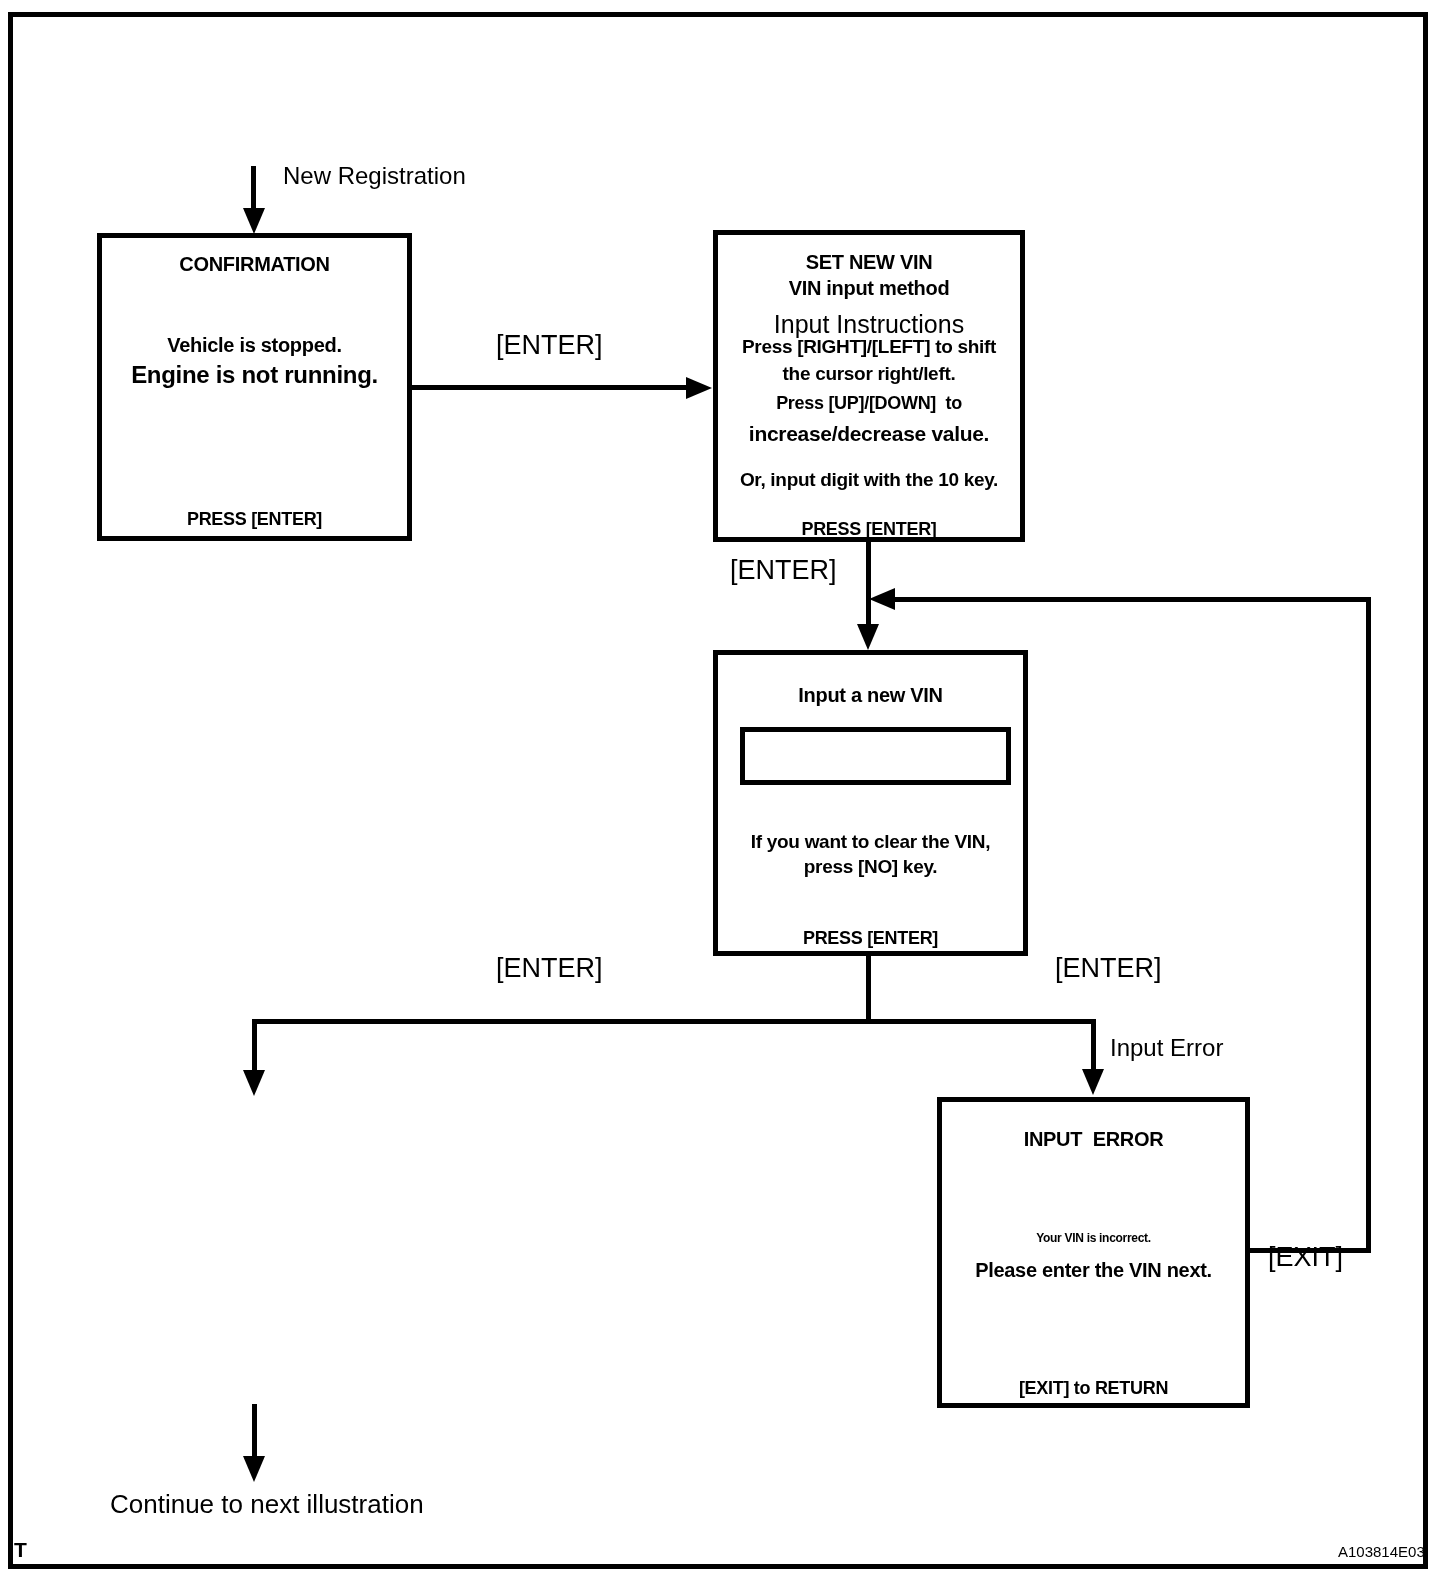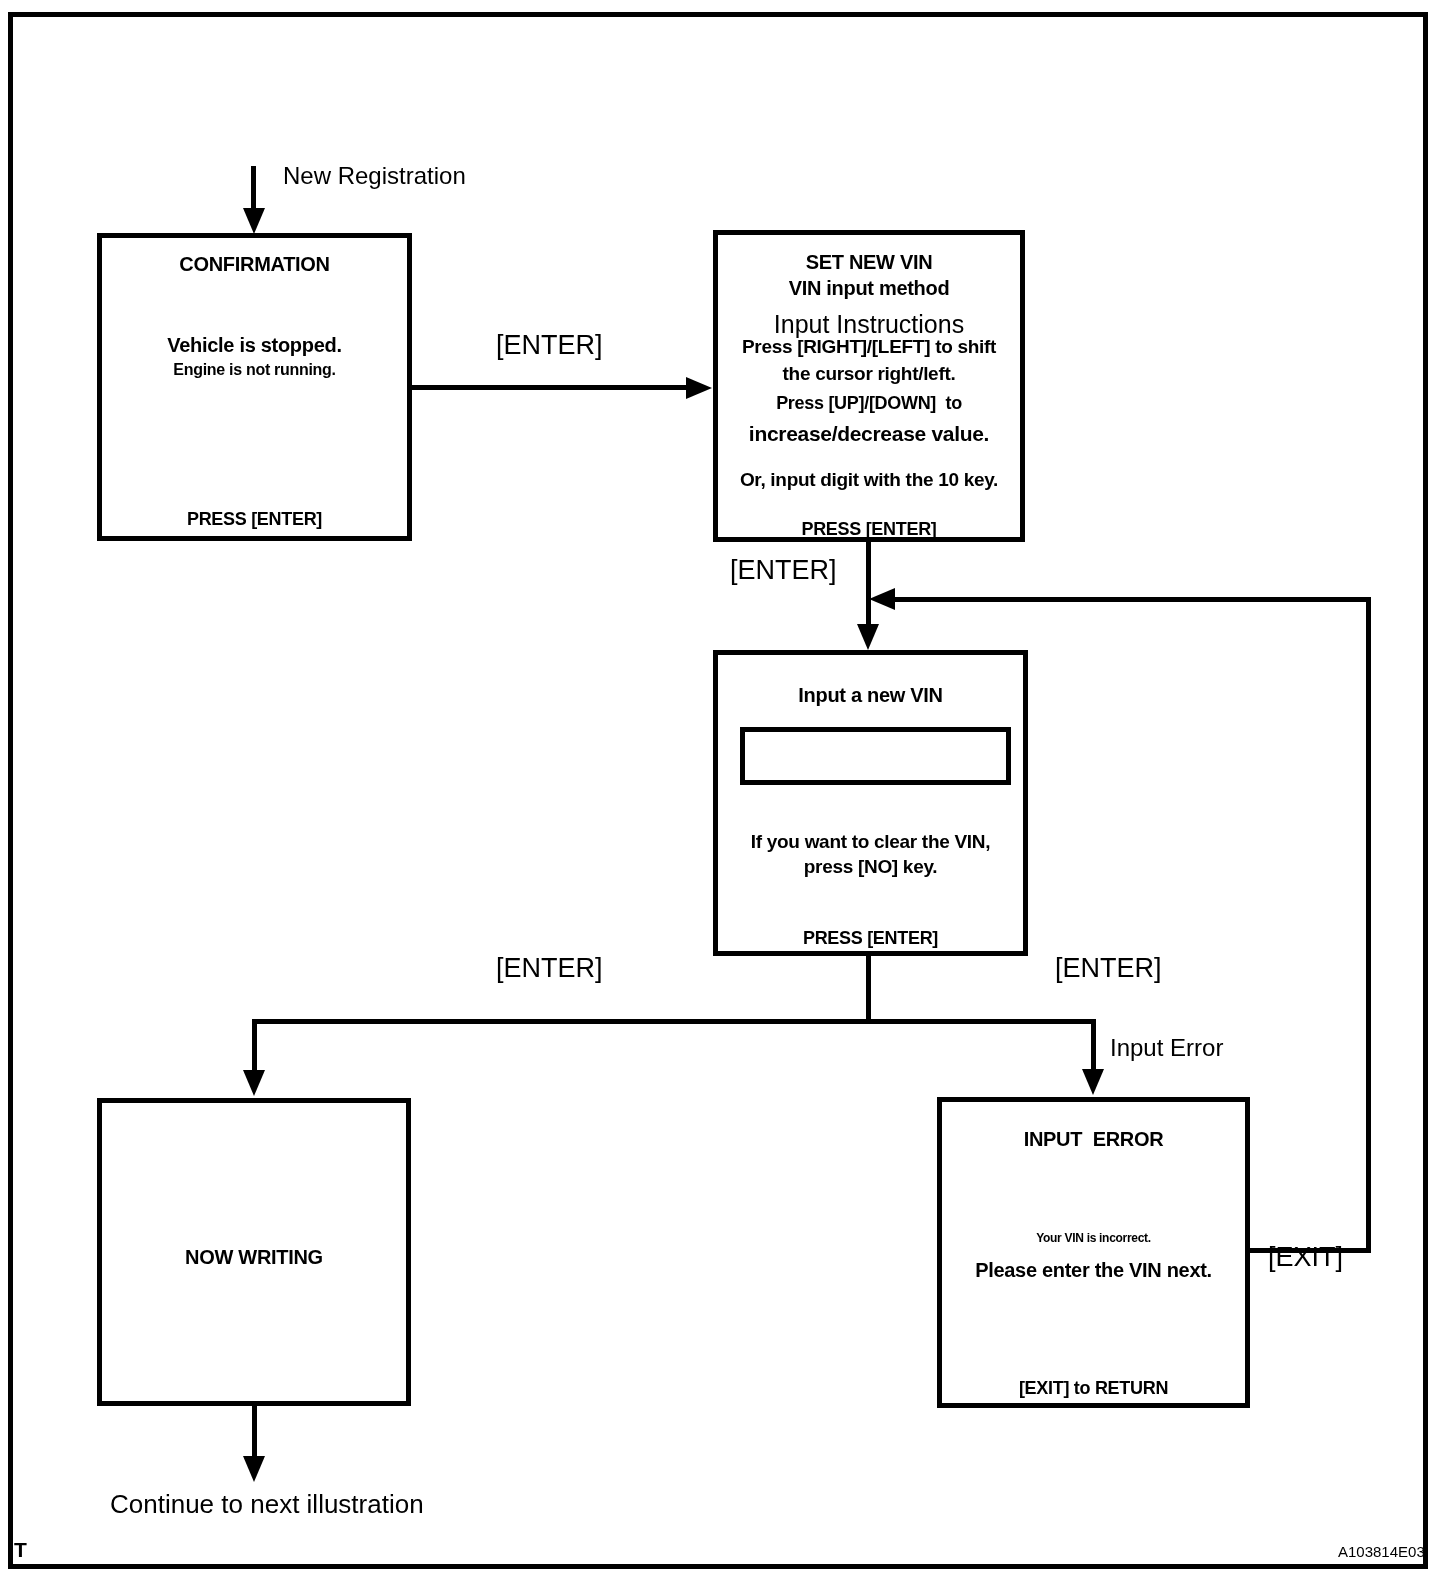--- a/index.html
+++ b/index.html
@@ -55,21 +55,21 @@
 
   <div class="frame"></div>
 
   <div class="linev" style="left:251px;top:166px;height:46px;"></div>
   <div class="ah-down" style="left:243px;top:208px;"></div>
   <div class="lbl" style="left:283px;top:163px;font-size:24px;">New Registration</div>
 
   <div class="box" style="left:97px;top:233px;width:315px;height:308px;">
     <div class="bt" style="top:16px;font-size:20px;">CONFIRMATION</div>
     <div class="bt" style="top:97px;font-size:20px;">Vehicle is stopped.</div>
-    <div class="bt" style="top:124px;font-size:16px;">Engine is not running.</div>
+    <div class="bt" style="top:124px;font-size:24px;">Engine is not running.</div>
     <div class="bt" style="top:272px;font-size:18px;">PRESS [ENTER]</div>
   </div>
 
   <div class="lineh" style="left:412px;top:385px;width:276px;"></div>
   <div class="ah-right" style="left:686px;top:377px;"></div>
   <div class="lbl" style="left:496px;top:331px;font-size:27px;">[ENTER]</div>
 
   <div class="box" style="left:713px;top:230px;width:312px;height:312px;">
     <div class="bt" style="top:17px;font-size:20px;">SET NEW VIN</div>
     <div class="bt" style="top:43px;font-size:20px;">VIN input method</div>
@@ -103,23 +103,20 @@
   <div class="linev" style="left:866px;top:954px;height:68px;"></div>
   <div class="lineh" style="left:252px;top:1019px;width:844px;"></div>
   <div class="linev" style="left:252px;top:1019px;height:53px;"></div>
   <div class="ah-down" style="left:243px;top:1070px;"></div>
   <div class="linev" style="left:1091px;top:1019px;height:52px;"></div>
   <div class="ah-down" style="left:1082px;top:1069px;"></div>
   <div class="lbl" style="left:496px;top:954px;font-size:27px;">[ENTER]</div>
   <div class="lbl" style="left:1055px;top:954px;font-size:27px;">[ENTER]</div>
   <div class="lbl" style="left:1110px;top:1035px;font-size:24px;">Input Error</div>
 
-  <div class="box" style="left:97px;top:1098px;width:314px;height:308px;">
-    <div class="bt" style="top:144px;font-size:20px;">NOW WRITING</div>
-  </div>
 
   <div class="box" style="left:937px;top:1097px;width:313px;height:311px;">
     <div class="bt" style="top:27px;font-size:20px;">INPUT  ERROR</div>
     <div class="bt" style="top:130px;font-size:12px;">Your VIN is incorrect.</div>
     <div class="bt" style="top:158px;font-size:20px;">Please enter the VIN next.</div>
     <div class="bt" style="top:277px;font-size:18px;">[EXIT] to RETURN</div>
   </div>
 
   <div class="linev" style="left:252px;top:1404px;height:54px;"></div>
   <div class="ah-down" style="left:243px;top:1456px;"></div>

